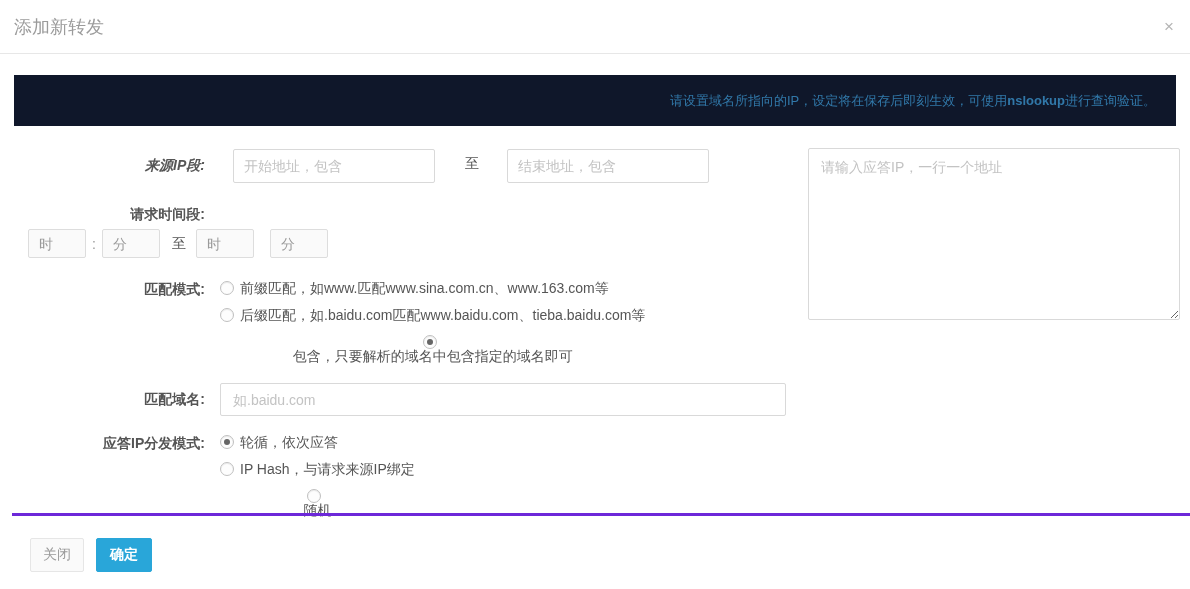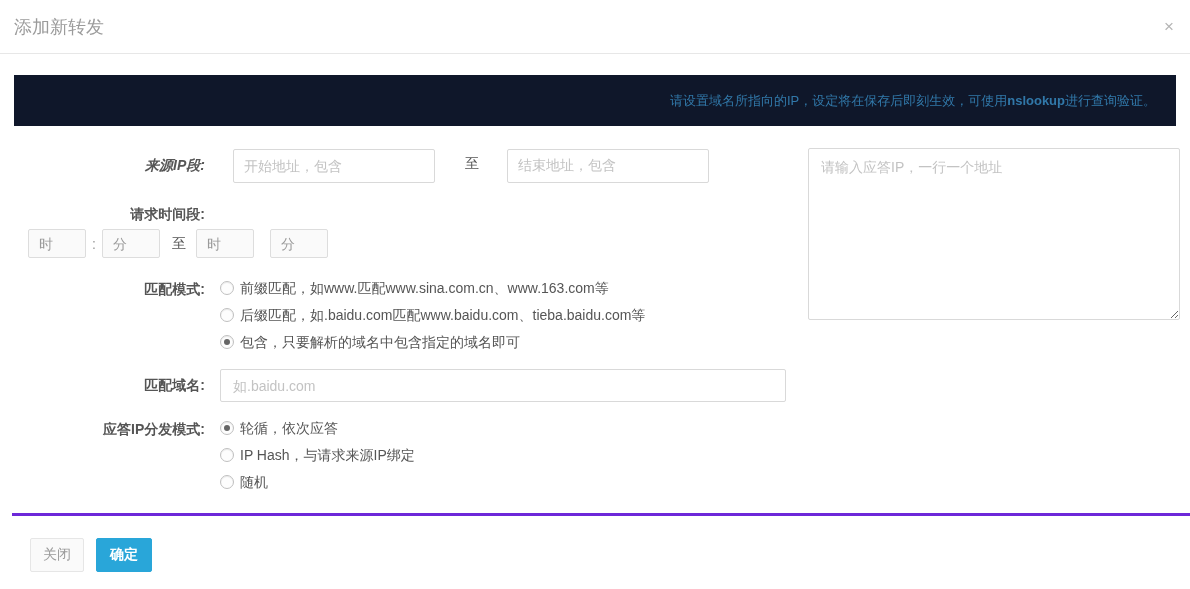--- a/index.html
+++ b/index.html
@@ -50,21 +50,21 @@
   
   .row-source-ip .form-label { line-height: 33px; font-style: italic; }
   .ip-input {
     width: 202px; height: 33px;
     border: 1px solid #d9d9d9; border-radius: 2px;
     padding: 16px 10px; font-size: 14px; color: #555;
     margin-left: 28px;
     font-family: "Liberation Sans", "DejaVu Sans", sans-serif;
     outline: none;
   }
-  .ip-input.end { margin-left: 28px; font-family: Liberation Serif, serif; }
+  .ip-input.end { margin-left: 28px; }
   .to-sep {
     font-size: 14px; color: #555;
     margin: 4px 0 0 30px;
     line-height: 20px;
   }
 
   
   .row-time { margin-top: 17px; flex-direction: column; }
   .row-time .form-label { line-height: 29px; }
   .time-group { display: flex; align-items: center; margin-left: 28px; }
@@ -77,21 +77,21 @@
     outline: none;
   }
   .time-colon { color: #999; margin: 0 6px; font-size: 14px; }
   .time-to { color: #555; margin: 0 10px 0 12px; font-size: 14px; }
   .time-gap { width: 16px; }
 
   
   .row-radios { margin-top: 23px; }
   .radio-group { margin-left: 15px; }
   .radio-line { display: flex; align-items: center; margin-bottom: 13px; cursor: pointer; }
-  .radio-line:last-child { margin-bottom: 0; }
+  .radio-line:last-child { margin-bottom: 0; flex-direction: column; }
   .radio {
     width: 14px; height: 14px; flex-shrink: 0;
     border: 1px solid #c0c0c0; border-radius: 50%;
     background: #fdfdfd;
     margin-right: 6px;
     position: relative;
     box-shadow: inset 0 1px 1px rgba(0,0,0,0.08);
   }
   .radio.checked::after {
     content: "";

